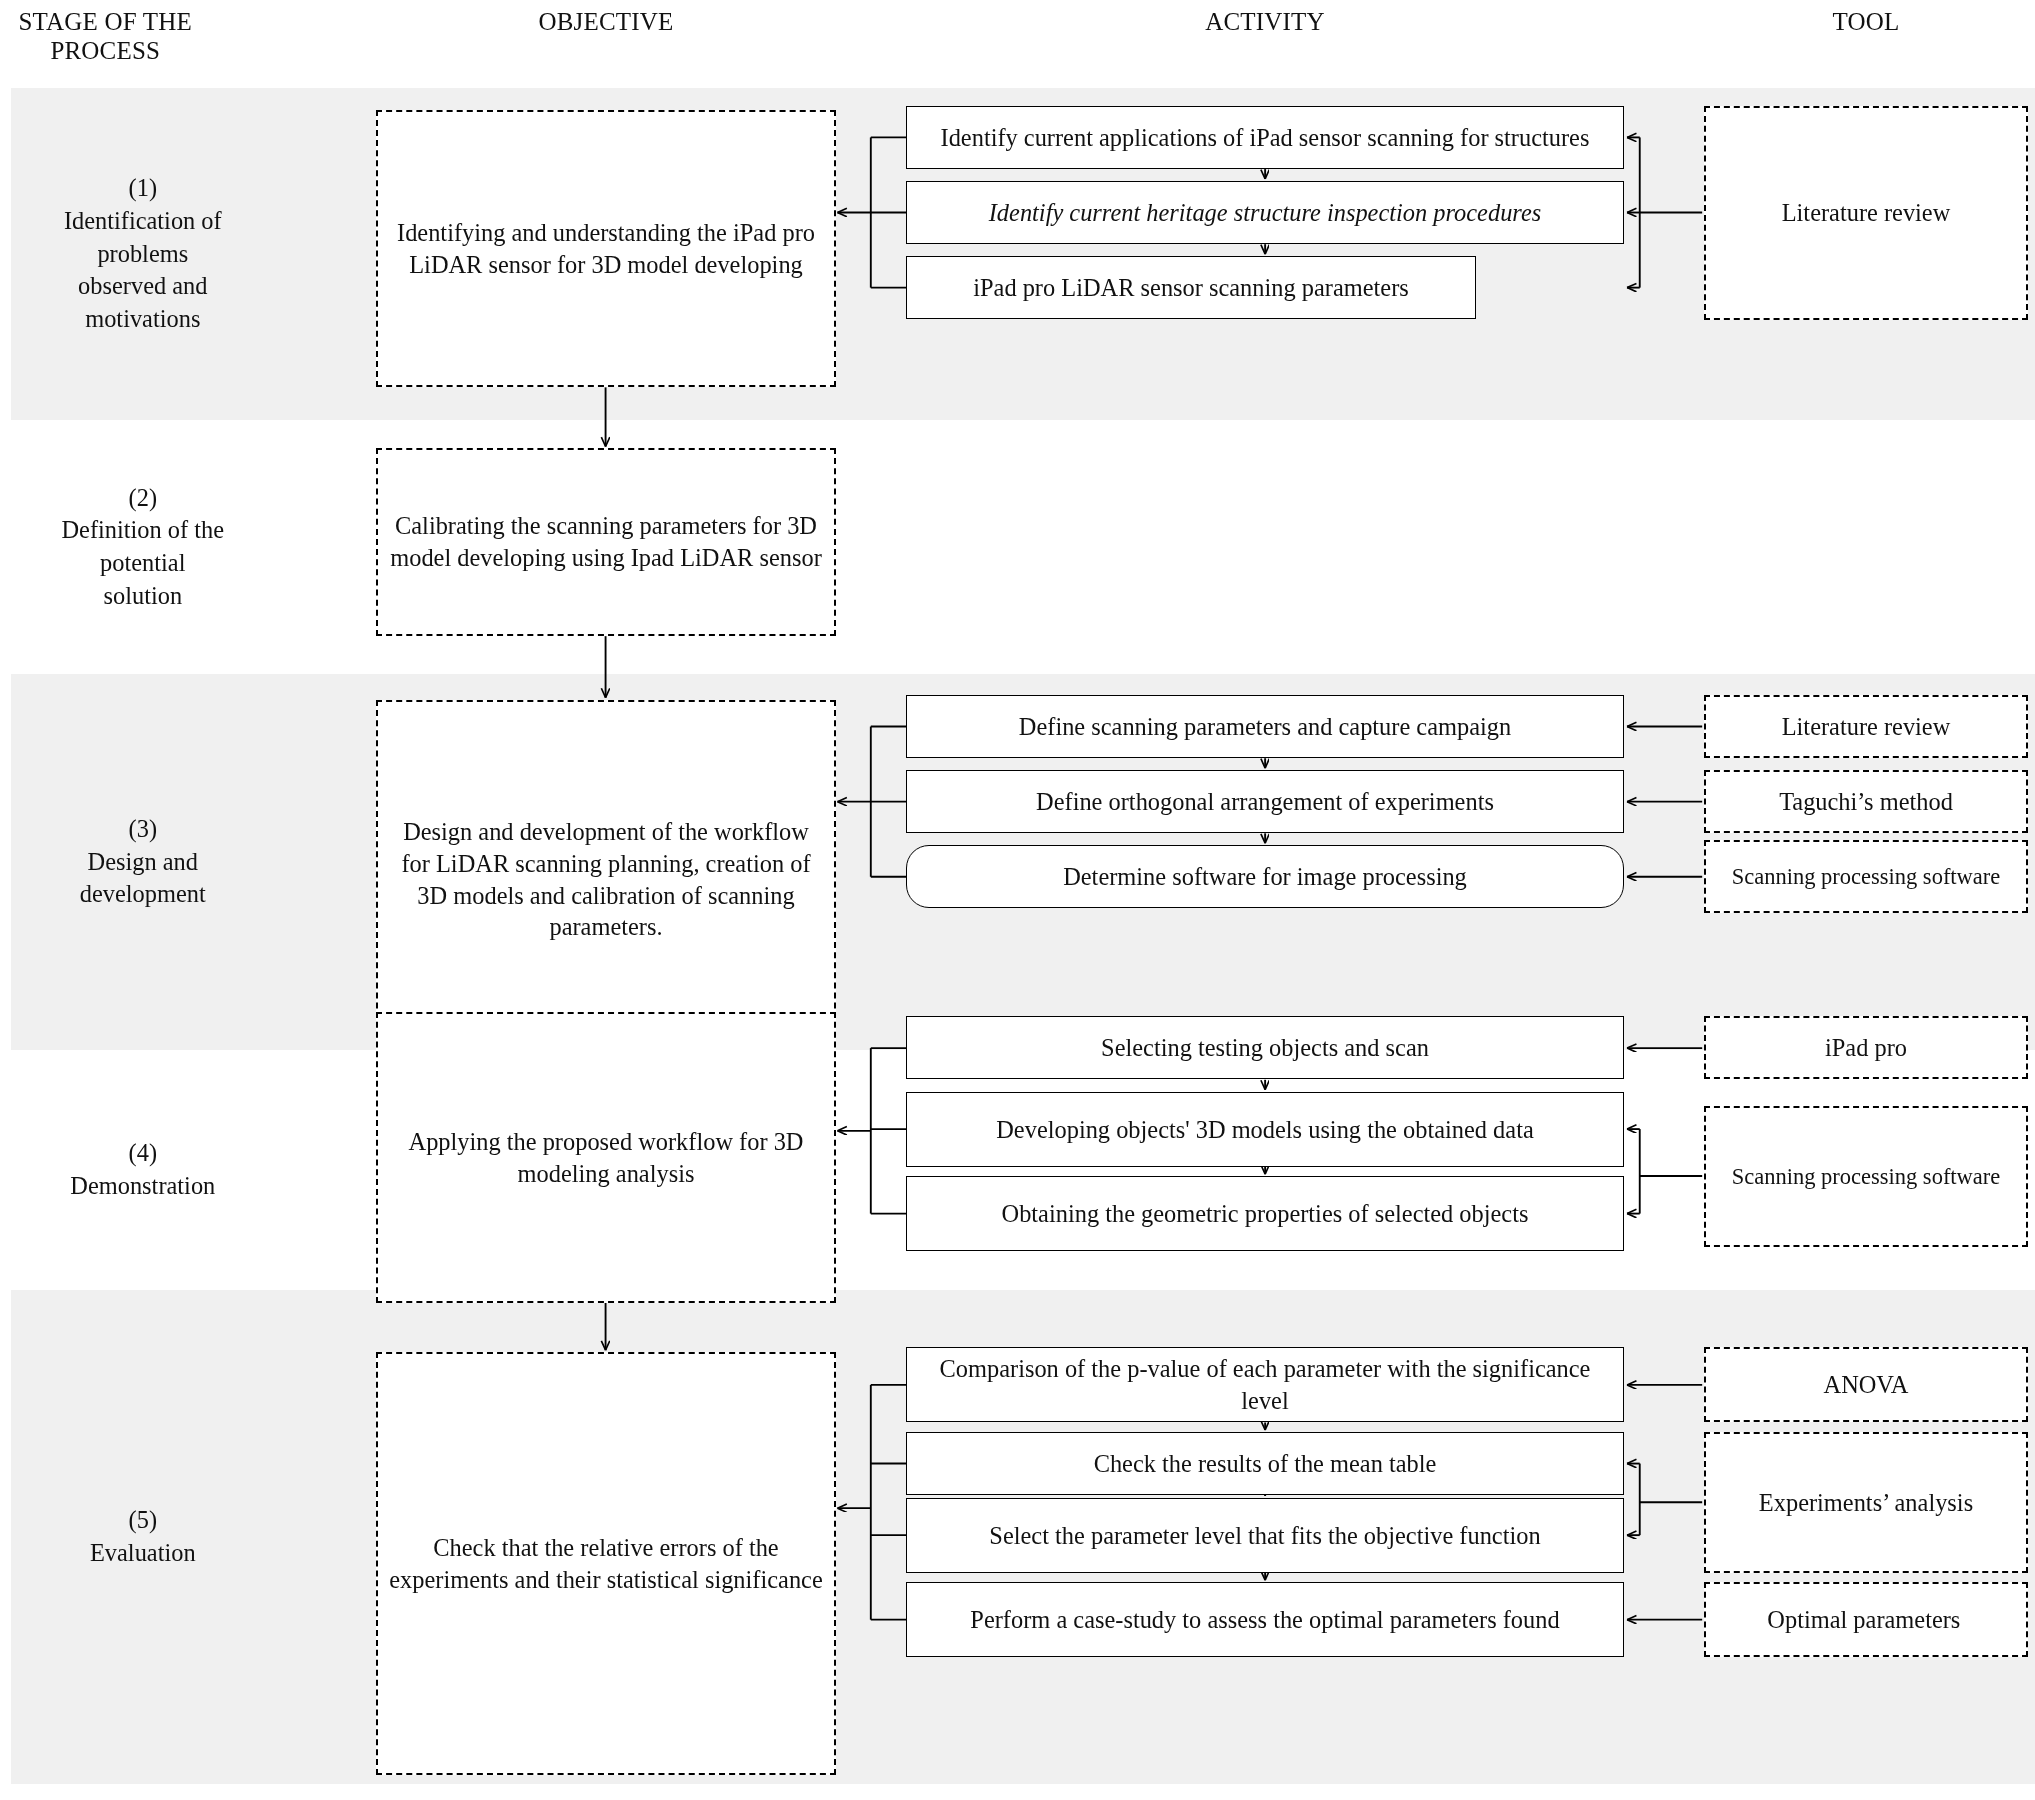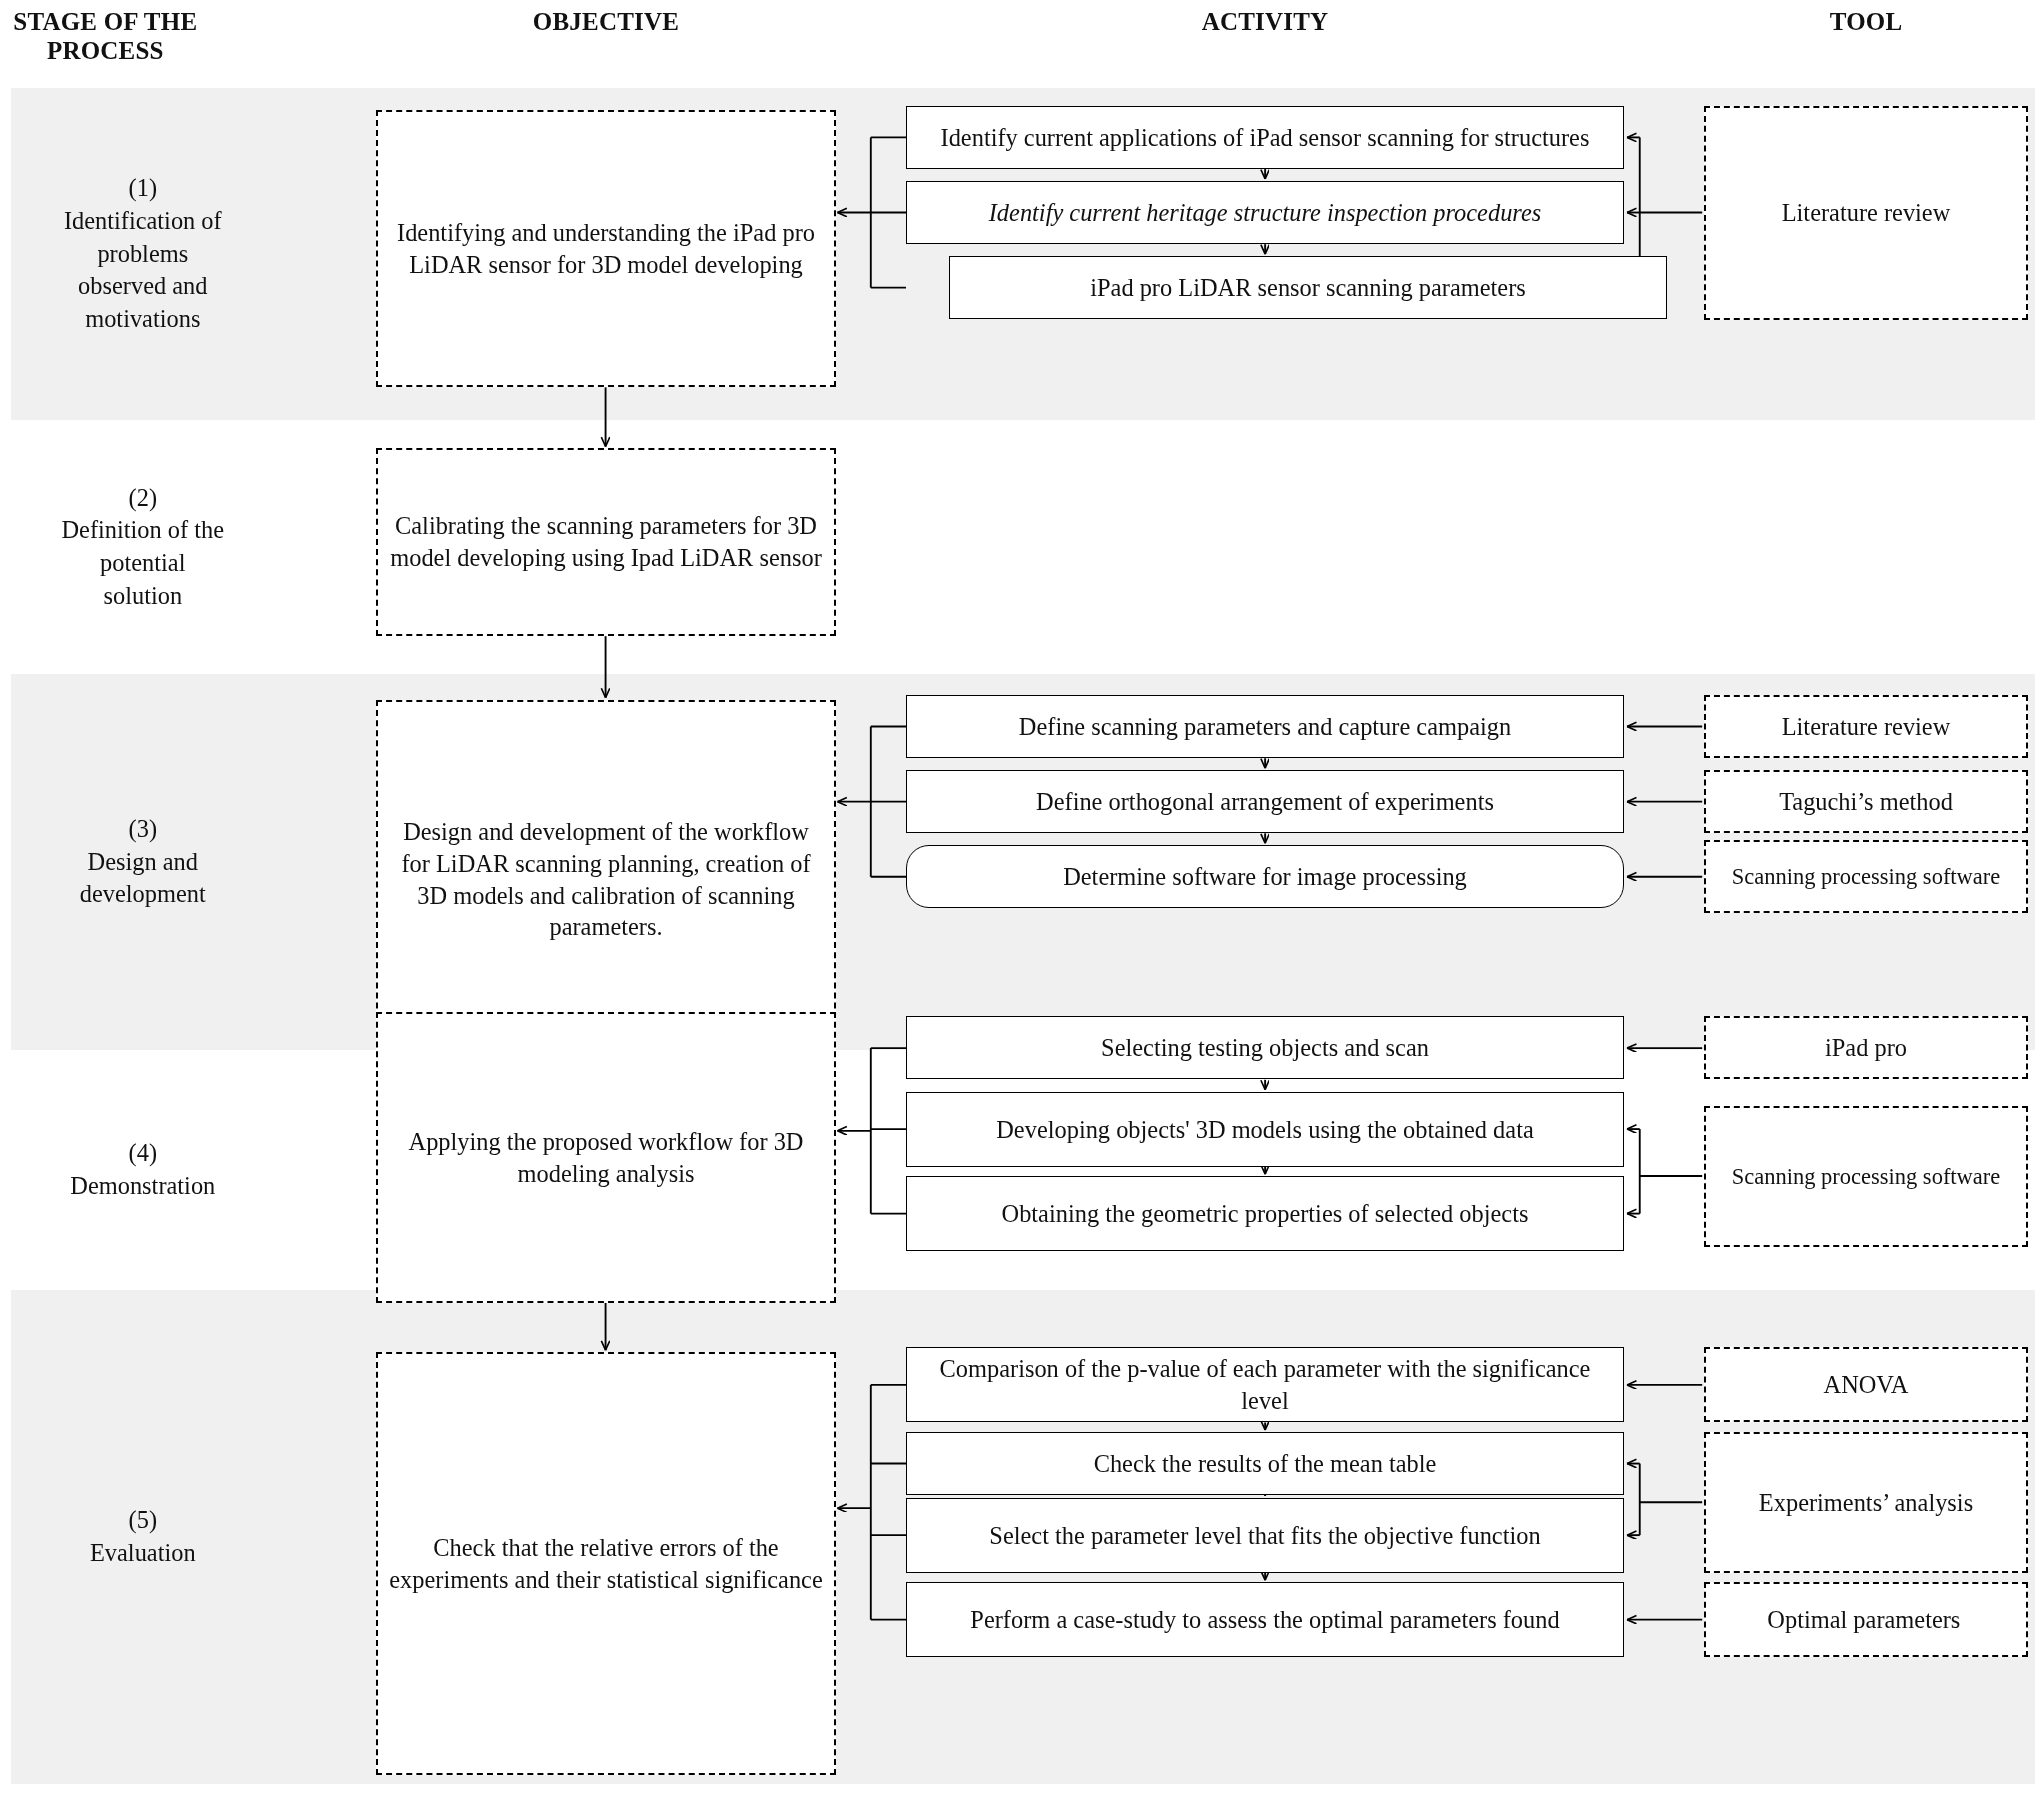--- a/index.html
+++ b/index.html
@@ -1,21 +1,21 @@
 <!DOCTYPE html>
 <html style="font-size:7.5px"><head>
 <meta charset="utf-8">
 <style>
   html,body{margin:0;padding:0;background:#ffffff;}
   body{font-family:"Liberation Serif","DejaVu Serif",serif;}
   #stage{position:relative;width:2035px;height:1800px;background:#fff;overflow:hidden;}
   #bands{position:absolute;inset:0;}
   .band{position:absolute;background:#f0f0f0;}
   #wires{position:absolute;left:0;top:0;width:2035px;height:1800px;pointer-events:none;}
-  .colhead{position:absolute;text-align:center;font-size:25px;color:#111;letter-spacing:0.2px;line-height:1.18;font-weight:bold;}
+  .colhead{position:absolute;text-align:center;font-size:25px;color:#111;letter-spacing:0.2px;line-height:1.18;}
   .box{position:absolute;display:flex;align-items:center;justify-content:center;
        text-align:center;font-size:24.4px;line-height:1.30;color:#111;box-sizing:border-box;
        padding:2.8px 10.3px;}
   .solid{border:1.9px solid #000;background:#fff;}
   .dashed{border:2.3px dashed #000;background:#fff;}
   .stagecell{position:absolute;display:flex;flex-direction:column;align-items:center;
        justify-content:center;text-align:center;font-size:24.4px;line-height:1.34;color:#111;}
   .nw{white-space:pre-line;}
 </style>
 </head>
@@ -102,21 +102,21 @@
       <div class="stagecell" style="left: 11.3px; top: 88px; width: 263px; height: 332px;">
         <div>(1)</div>
         <div class="nw">Identification of
 problems
 observed and
 motivations</div>
       </div>
       <div class="box dashed" style="left: 376px; top: 110px; width: 460px; height: 277px;">Identifying and understanding the iPad pro LiDAR sensor for 3D model developing</div>
       <div class="box solid" style="left: 906px; top: 106px; width: 718px; height: 63px;">Identify current applications of iPad sensor scanning for structures</div>
       <div class="box solid" style="left: 906px; top: 181px; width: 718px; height: 63px; font-style: italic;">Identify current heritage structure inspection procedures</div>
-      <div class="box solid" style="left: 949px; top: 256px; width: 718px; height: 63px;">iPad pro LiDAR sensor scanning parameters</div>
+      <div class="box solid" style="left: 906px; top: 256px; width: 570px; height: 63px;">iPad pro LiDAR sensor scanning parameters</div>
       <div class="box dashed" style="left: 1704px; top: 106px; width: 324px; height: 214px; font-size: 24.4px;">Literature review</div>
       <div class="stagecell" style="left: 11.3px; top: 420px; width: 263px; height: 254px;">
         <div>(2)</div>
         <div class="nw">Definition of the
 potential
 solution</div>
       </div>
       <div class="box dashed" style="left: 376px; top: 448px; width: 460px; height: 188px;">Calibrating the scanning parameters for 3D model developing using Ipad LiDAR sensor</div>
       <div class="stagecell" style="left: 11.3px; top: 674px; width: 263px; height: 376px;">
         <div>(3)</div>

